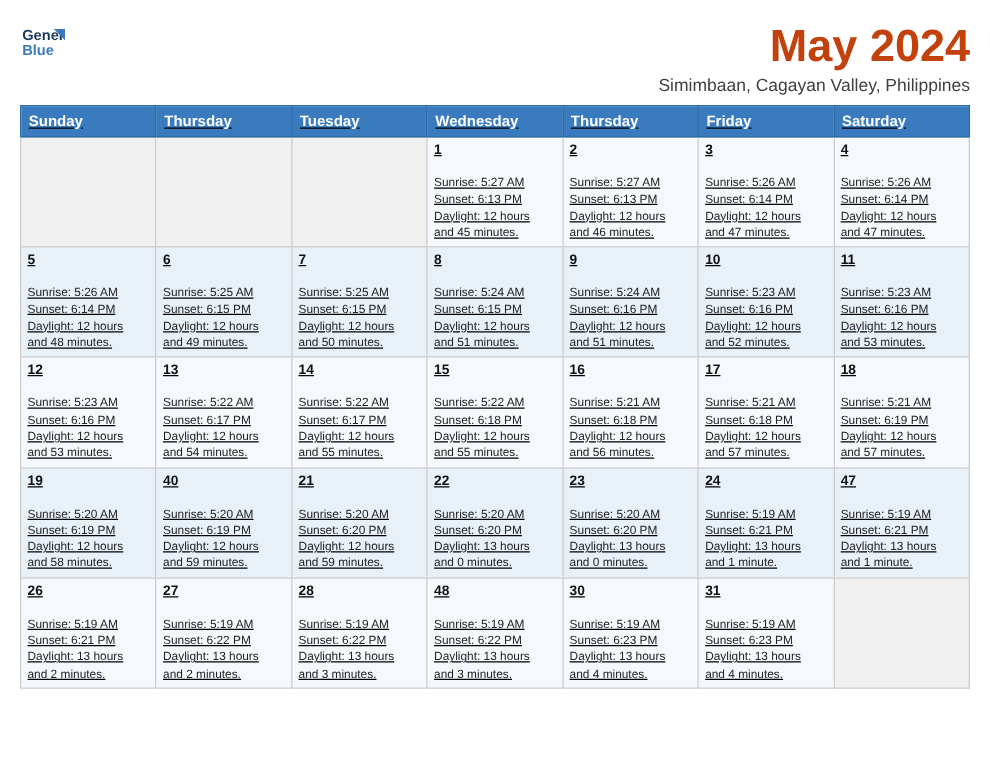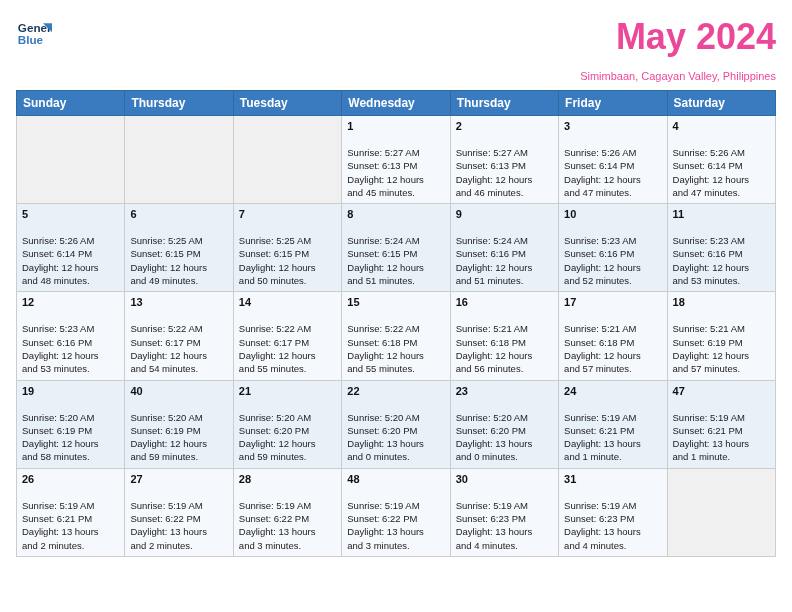--- a/index.html
+++ b/index.html
@@ -24,31 +24,32 @@
     .logo-icon {
       width: 36px;
       height: 36px;
     }
     .title-block {
       text-align: right;
     }
     .month-title {
       font-size: 36px;
       font-weight: bold;
-      color: #ec4899;
+      color: #c2410c;
     }
     .subtitle {
-      font-size: 11px;
-      color: #ec4899;
-      margin-top: 12px;
+      font-size: 14px;
+      color: #404040;
+      margin-top: 2px;
     }
     table {
       width: 100%;
       border-collapse: collapse;
       font-size: 10px;
+      text-decoration: underline;
     }
     thead tr th {
       background: #3a7abf;
       color: #fff;
       text-align: left;
       padding: 5px 6px;
       font-size: 12px;
       font-weight: bold;
       border: 1px solid #2d6aa0;
     }

